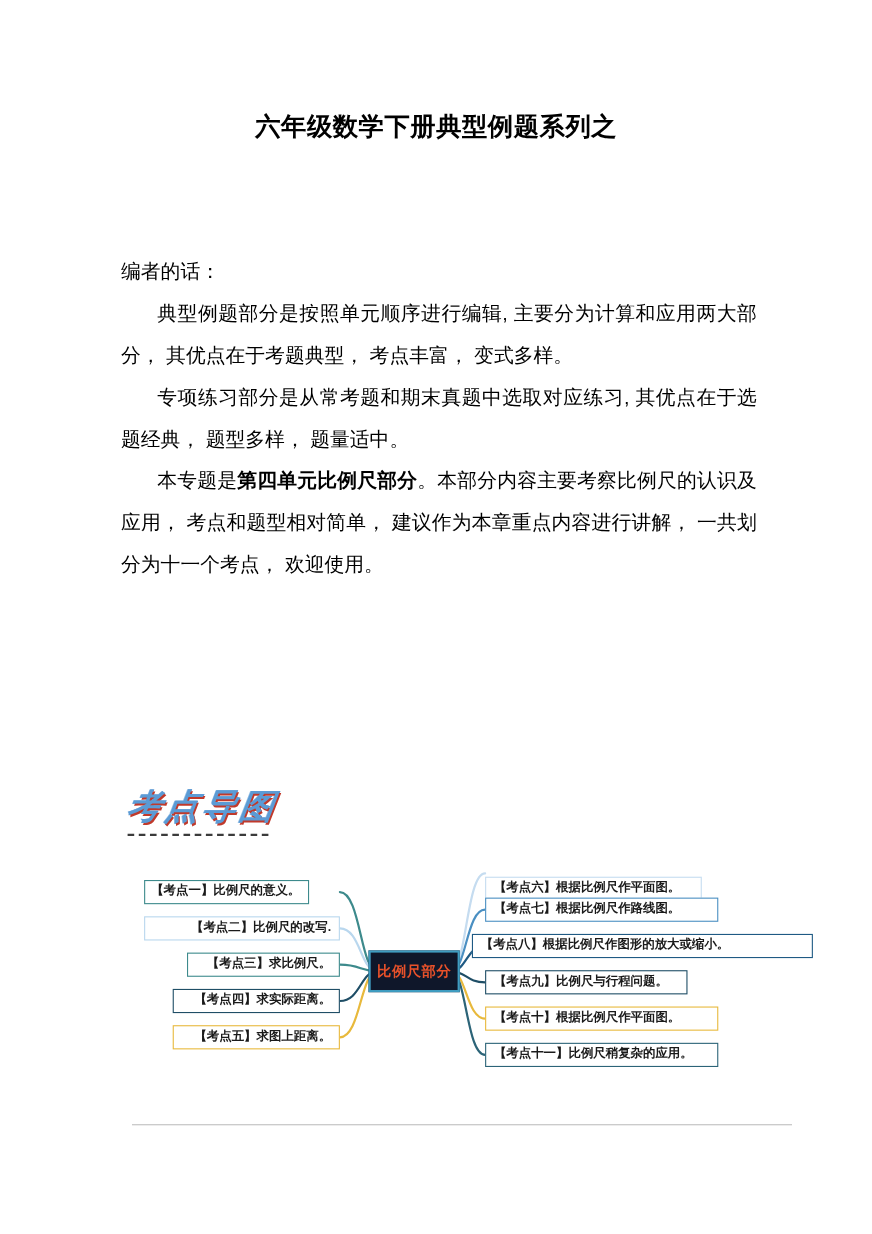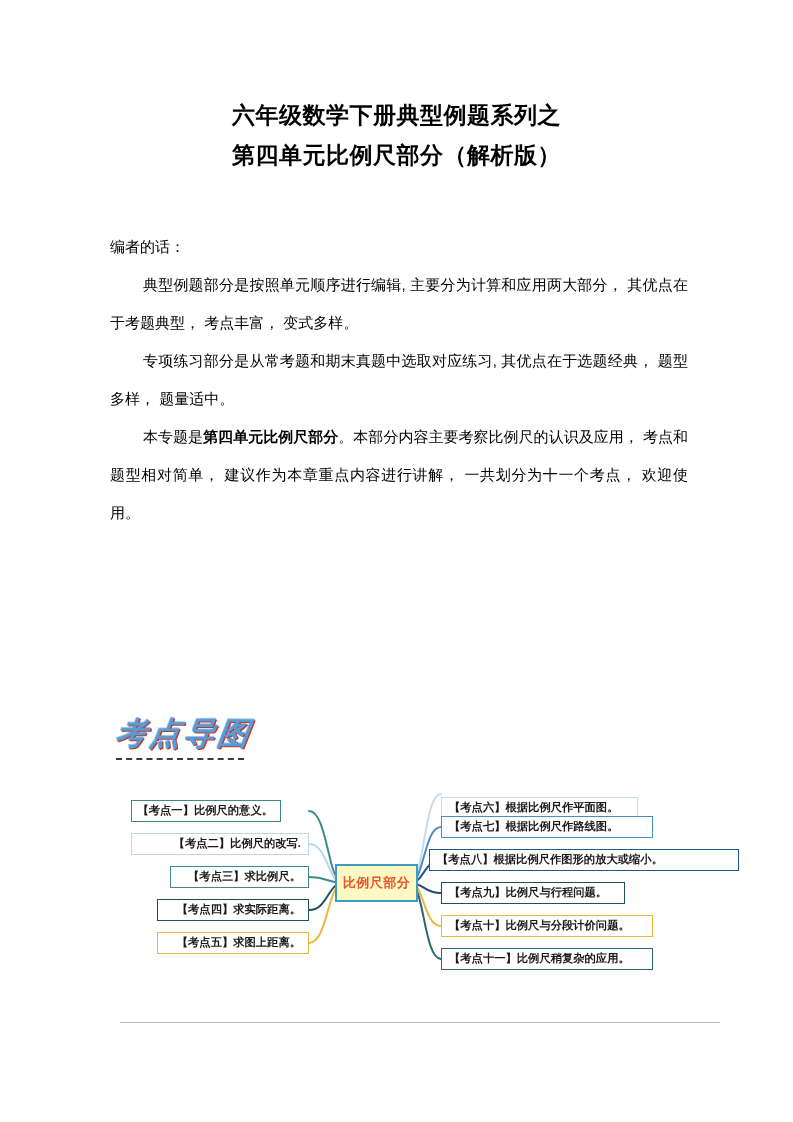--- a/index.html
+++ b/index.html
@@ -41,21 +41,21 @@
 
   
   .body-copy {
     position: absolute;
     left: 110px;
     top: 228px;
     width: 578px;
   }
   .para {
     font-family: "Liberation Sans", "DejaVu Sans", sans-serif;
-    font-size: 15px;
+    font-size: 18px;
     line-height: 38px;
     color: #000000;
     text-align: justify;
     text-justify: inter-ideograph;
     margin: 0;
   }
   .para.indent {
     text-indent: 33px;
   }
   .para b {
@@ -155,21 +155,20 @@
     border-top: 1px solid #bfbfbf;
   }
 </style>
 </head>
 <body>
 
 <div class="page">
 
   <div class="title-block">
     <div class="title-line">六年级数学下册典型例题系列之</div>
-    <div class="title-line">第四单元比例尺部分（解析版）</div>
   </div>
 
   <div class="body-copy">
     <p class="para">编者的话：</p>
     <p class="para indent">典型例题部分是按照单元顺序进行编辑, 主要分为计算和应用两大部分， 其优点在于考题典型， 考点丰富， 变式多样。</p>
     <p class="para indent">专项练习部分是从常考题和期末真题中选取对应练习, 其优点在于选题经典， 题型多样， 题量适中。</p>
     <p class="para indent"><span>本专题是</span><b>第四单元比例尺部分</b><span>。本部分内容主要考察比例尺的认识及应用， 考点和题型相对简单， 建议作为本章重点内容进行讲解， 一共划分为十一个考点， 欢迎使用。</span></p>
   </div>
 
   <div class="wordart-wrap">
@@ -187,21 +186,21 @@
           <path d="M 309 165 C 327.7 165, 327.7 105, 343 105" stroke="#e8b93c"></path>
           <path d="M 441 16 C 423.95 16, 423.95 105, 410 105" stroke="#c5dcf0"></path>
           <path d="M 441 49 C 423.95 49, 423.95 105, 410 105" stroke="#4a8fc2"></path>
           <path d="M 441 82 C 423.95 82, 423.95 105, 410 105" stroke="#1f5a84"></path>
           <path d="M 441 115 C 423.95 115, 423.95 105, 410 105" stroke="#1f4e66"></path>
           <path d="M 441 148 C 423.95 148, 423.95 105, 410 105" stroke="#e8b93c"></path>
           <path d="M 441 181 C 423.95 181, 423.95 105, 410 105" stroke="#2c6478"></path>
         </g>
     </svg>
 
-    <div class="center-node" id="mm-center" style="left: 335px; top: 86px; width: 83px; height: 38px; border-color: rgb(63, 156, 192); background: #fef9c3;">
+    <div class="center-node" id="mm-center" style="left: 335px; top: 86px; width: 83px; height: 38px; border-color: rgb(63, 156, 192); background: #0f172a;">
       <span style="color: rgb(232, 81, 42);">比例尺部分</span>
     </div>
 
     <div id="mm-left">
         <div class="node align-right" style="left: 131px; top: 22px; width: 150px; border-color: rgb(61, 138, 140);">
           <span>【考点一】比例尺的意义。</span>
         </div>
         <div class="node align-right" style="left: 131px; top: 55px; width: 178px; border-color: rgb(185, 215, 238);">
           <span>【考点二】比例尺的改写.</span>
         </div>
@@ -222,21 +221,21 @@
         <div class="node align-left" style="left: 441px; top: 38px; width: 212px; border-color: rgb(74, 143, 194);">
           <span>【考点七】根据比例尺作路线图。</span>
         </div>
         <div class="node align-left" style="left: 429px; top: 71px; width: 310px; border-color: rgb(31, 90, 132);">
           <span>【考点八】根据比例尺作图形的放大或缩小。</span>
         </div>
         <div class="node align-left" style="left: 441px; top: 104px; width: 184px; border-color: rgb(31, 78, 102);">
           <span>【考点九】比例尺与行程问题。</span>
         </div>
         <div class="node align-left" style="left: 441px; top: 137px; width: 212px; border-color: rgb(232, 185, 60);">
-          <span>【考点十】比例尺与分段计价问题。</span>
+          <span>【考点十】根据比例尺作平面图。</span>
         </div>
         <div class="node align-left" style="left: 441px; top: 170px; width: 212px; border-color: rgb(44, 100, 120);">
           <span>【考点十一】比例尺稍复杂的应用。</span>
         </div>
       </div>
   </div>
 
   <div class="footer-rule"></div>
 
 </div>

